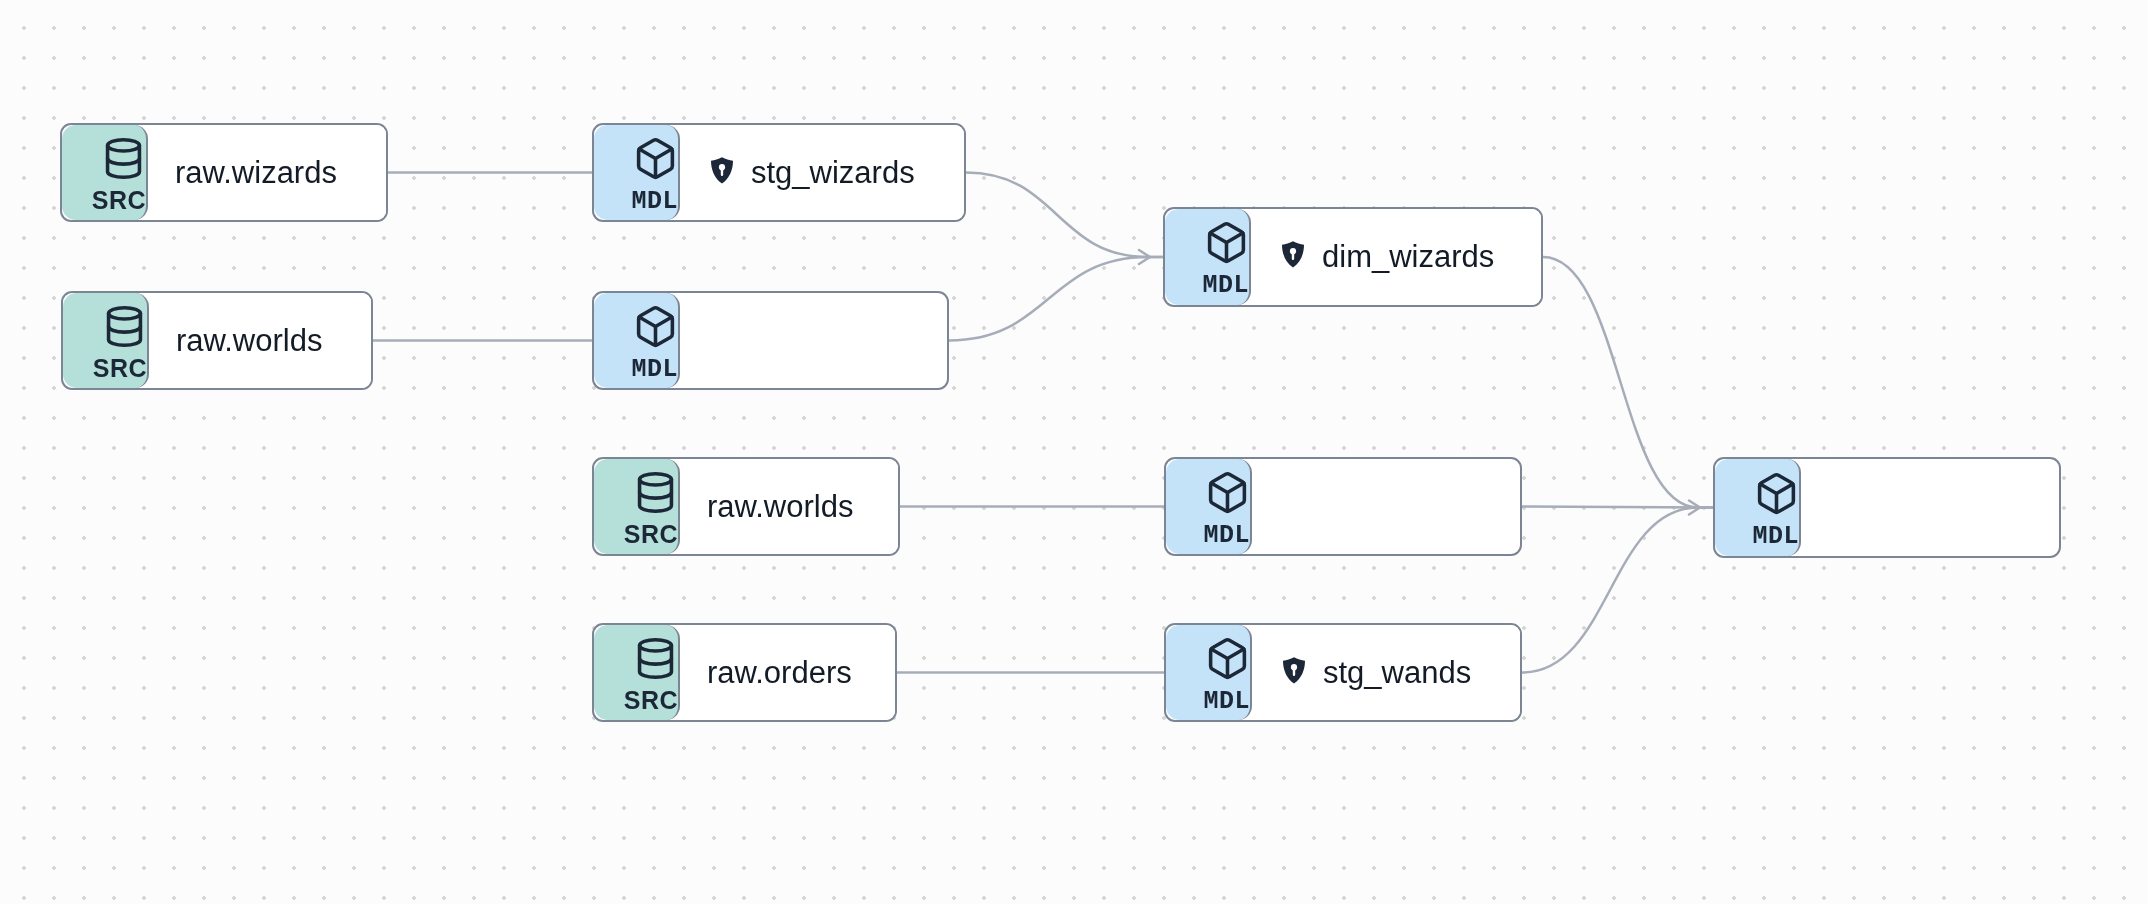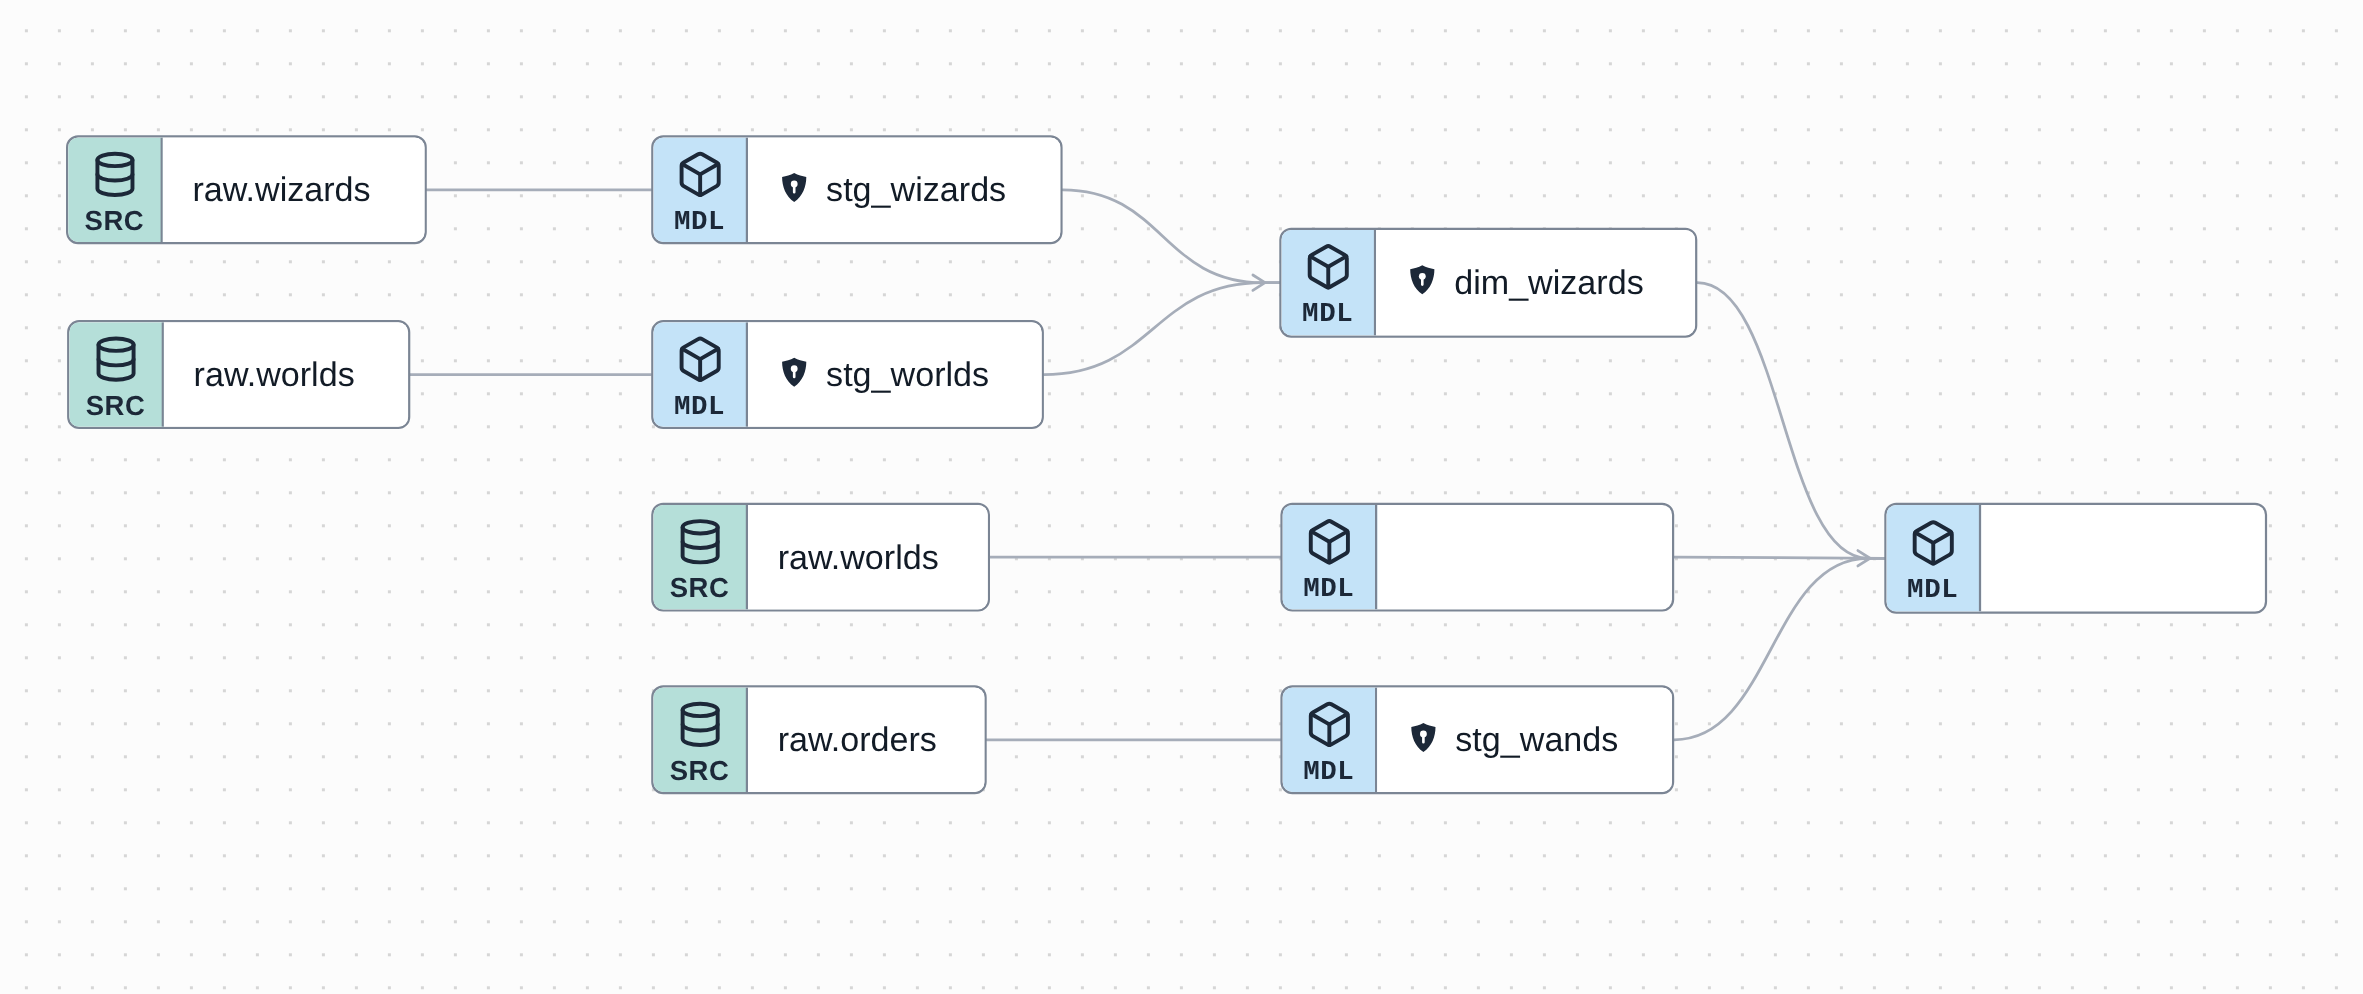--- a/index.html
+++ b/index.html
@@ -19,23 +19,24 @@
   #edge-layer{position:absolute;left:0;top:0;width:2148px;height:904px;}
   #edge-layer path{stroke:var(--edge);stroke-width:2.5;fill:none;stroke-linecap:round;stroke-linejoin:round;}
   #node-layer{position:absolute;left:0;top:0;width:2148px;height:904px;}
   .node{
     position:absolute;display:flex;align-items:stretch;
     background:#fff;border:2px solid var(--border);border-radius:11px;
     overflow:hidden;cursor:pointer;
   }
   .badge{
     width:86px;flex:0 0 86px;display:flex;flex-direction:column;
-    align-items:center;justify-content:center;gap:3px;
+    align-items:flex-end;justify-content:center;gap:3px;
     border-right:2px solid var(--border);
     padding-top:4px;
+    border-radius:14px;
   }
   .badge.src{background:var(--src);}
   .badge.mdl{background:var(--mdl);font-family:Liberation Mono, monospace;}
   .badge svg{width:45px;height:45px;stroke:var(--navy);fill:none;stroke-width:1.9;stroke-linecap:round;stroke-linejoin:round;}
   .badge-label{
     font-size:25px;font-weight:600;color:var(--navy);letter-spacing:0.5px;line-height:1;
   }
   .node-body{
     flex:1;display:flex;align-items:center;padding-left:27px;gap:14px;background:#fff;
   }
@@ -110,30 +111,20 @@
     </div>
     <div class="node" style="left: 592px; top: 291px; width: 357px; height: 99px;">
       <div class="badge mdl" style="background: rgb(196, 227, 248);">
         <span><svg viewBox="0 0 24 24">
             <path d="M21 16V8a2 2 0 0 0-1-1.73l-7-4a2 2 0 0 0-2 0l-7 4A2 2 0 0 0 3 8v8a2 2 0 0 0 1 1.73l7 4a2 2 0 0 0 2 0l7-4A2 2 0 0 0 21 16z"></path>
             <polyline points="3.27 6.96 12 12.01 20.73 6.96"></polyline>
             <line x1="12" y1="22.08" x2="12" y2="12"></line>
           </svg></span>
         <span class="badge-label">MDL</span>
       </div>
-      <div class="node-body">
-        <span style="display: flex; align-items: center;">
-          <svg class="shield" viewBox="0 0 28 34" xmlns="http://www.w3.org/2000/svg">
-            <path d="M14 1.2 C17.6 3.1 21.2 4.2 25 4.8 C25 13.4 21.8 22.4 14 27.6 C6.2 22.4 3 13.4 3 4.8 C6.8 4.2 10.4 3.1 14 1.2 Z" fill="#1c2838"></path>
-            <circle cx="14" cy="11.2" r="3.1" fill="#ffffff"></circle>
-            <path d="M12.8 12.5 h2.4 v6.2 a1.2 1.2 0 0 1 -2.4 0 Z" fill="#ffffff"></path>
-          </svg>
-        </span>
-        <span class="node-label">stg_worlds</span>
-      </div>
     </div>
     <div class="node" style="left: 1163px; top: 207px; width: 380px; height: 100px;">
       <div class="badge mdl" style="background: rgb(196, 227, 248);">
         <span><svg viewBox="0 0 24 24">
             <path d="M21 16V8a2 2 0 0 0-1-1.73l-7-4a2 2 0 0 0-2 0l-7 4A2 2 0 0 0 3 8v8a2 2 0 0 0 1 1.73l7 4a2 2 0 0 0 2 0l7-4A2 2 0 0 0 21 16z"></path>
             <polyline points="3.27 6.96 12 12.01 20.73 6.96"></polyline>
             <line x1="12" y1="22.08" x2="12" y2="12"></line>
           </svg></span>
         <span class="badge-label">MDL</span>
       </div>

